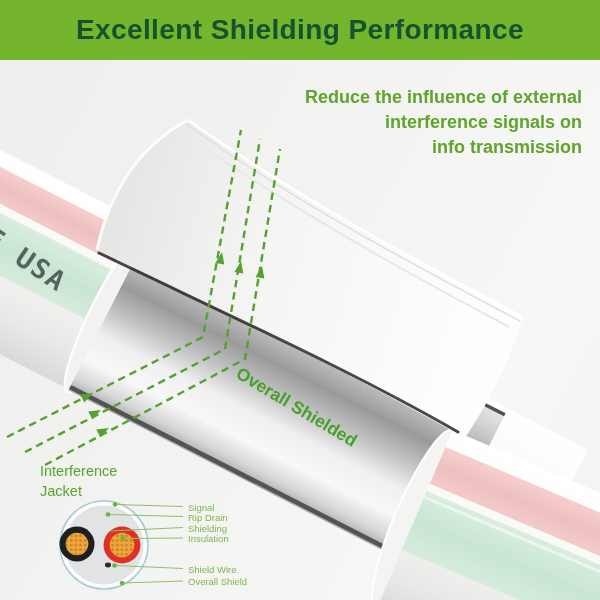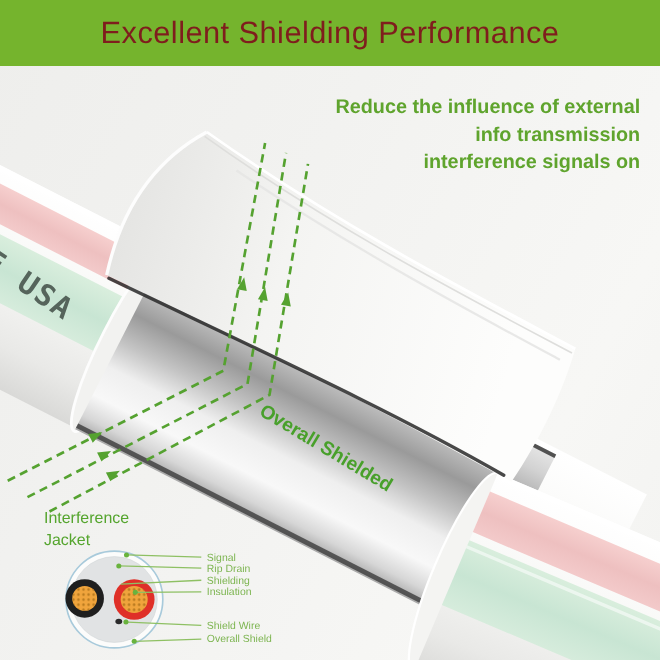--- a/index.html
+++ b/index.html
@@ -5,21 +5,21 @@
   html,body { margin:0; padding:0; background:#fff; }
   .stage {
     position:relative; width:600px; height:600px; overflow:hidden;
     background:linear-gradient(118deg,#eeeeec 0%,#f2f2f0 40%,#f7f7f5 78%,#f3f3f1 100%);
     font-family:"Liberation Sans", sans-serif;
   }
   .banner {
     position:absolute; top:0; left:0; right:0; height:60px; background:#75b42d;
     display:flex; align-items:center; justify-content:center; z-index:6;
   }
-  .banner-title { color:#7f1d1d; font-size:28px; font-weight:normal; letter-spacing:.4px; }
+  .banner-title { color:#14532d; font-size:28px; font-weight:bold; letter-spacing:.4px; }
   .subtitle { position:absolute; top:85px; right:18px; text-align:right; z-index:5; }
   .subtitle .line { display:block; color:#5fa42d; font-size:18px; font-weight:bold; line-height:25px; }
   .scene { position:absolute; inset:0; z-index:1; }
   .cable-print {
     position:absolute; left:-3px; top:221px; transform:rotate(34deg); transform-origin:0 0;
     font-family:"DejaVu Sans Mono", monospace; font-weight:bold; font-size:27px;
     letter-spacing:2px; color:#3c4841; opacity:.82; z-index:3; white-space:nowrap;
   }
   .overall-shielded {
     position:absolute; left:243px; top:363px; transform:rotate(31deg); transform-origin:0 0;
@@ -141,22 +141,22 @@
       </g>
     </g>
   </svg>
 
   <div class="banner">
     <span class="banner-title">Excellent Shielding Performance</span>
   </div>
 
   <div class="subtitle">
     <span class="line">Reduce the influence of external</span>
+    <span class="line">interference signals on</span>
     <span class="line">info transmission</span>
-    <span class="line">interference signals on</span>
   </div>
 
   <div class="cable-print">E USA</div>
 
   <div class="overall-shielded">Overall Shielded</div>
 
   <div class="interference-label">
     <span class="line">Interference</span>
     <span class="line">Jacket</span>
   </div>

